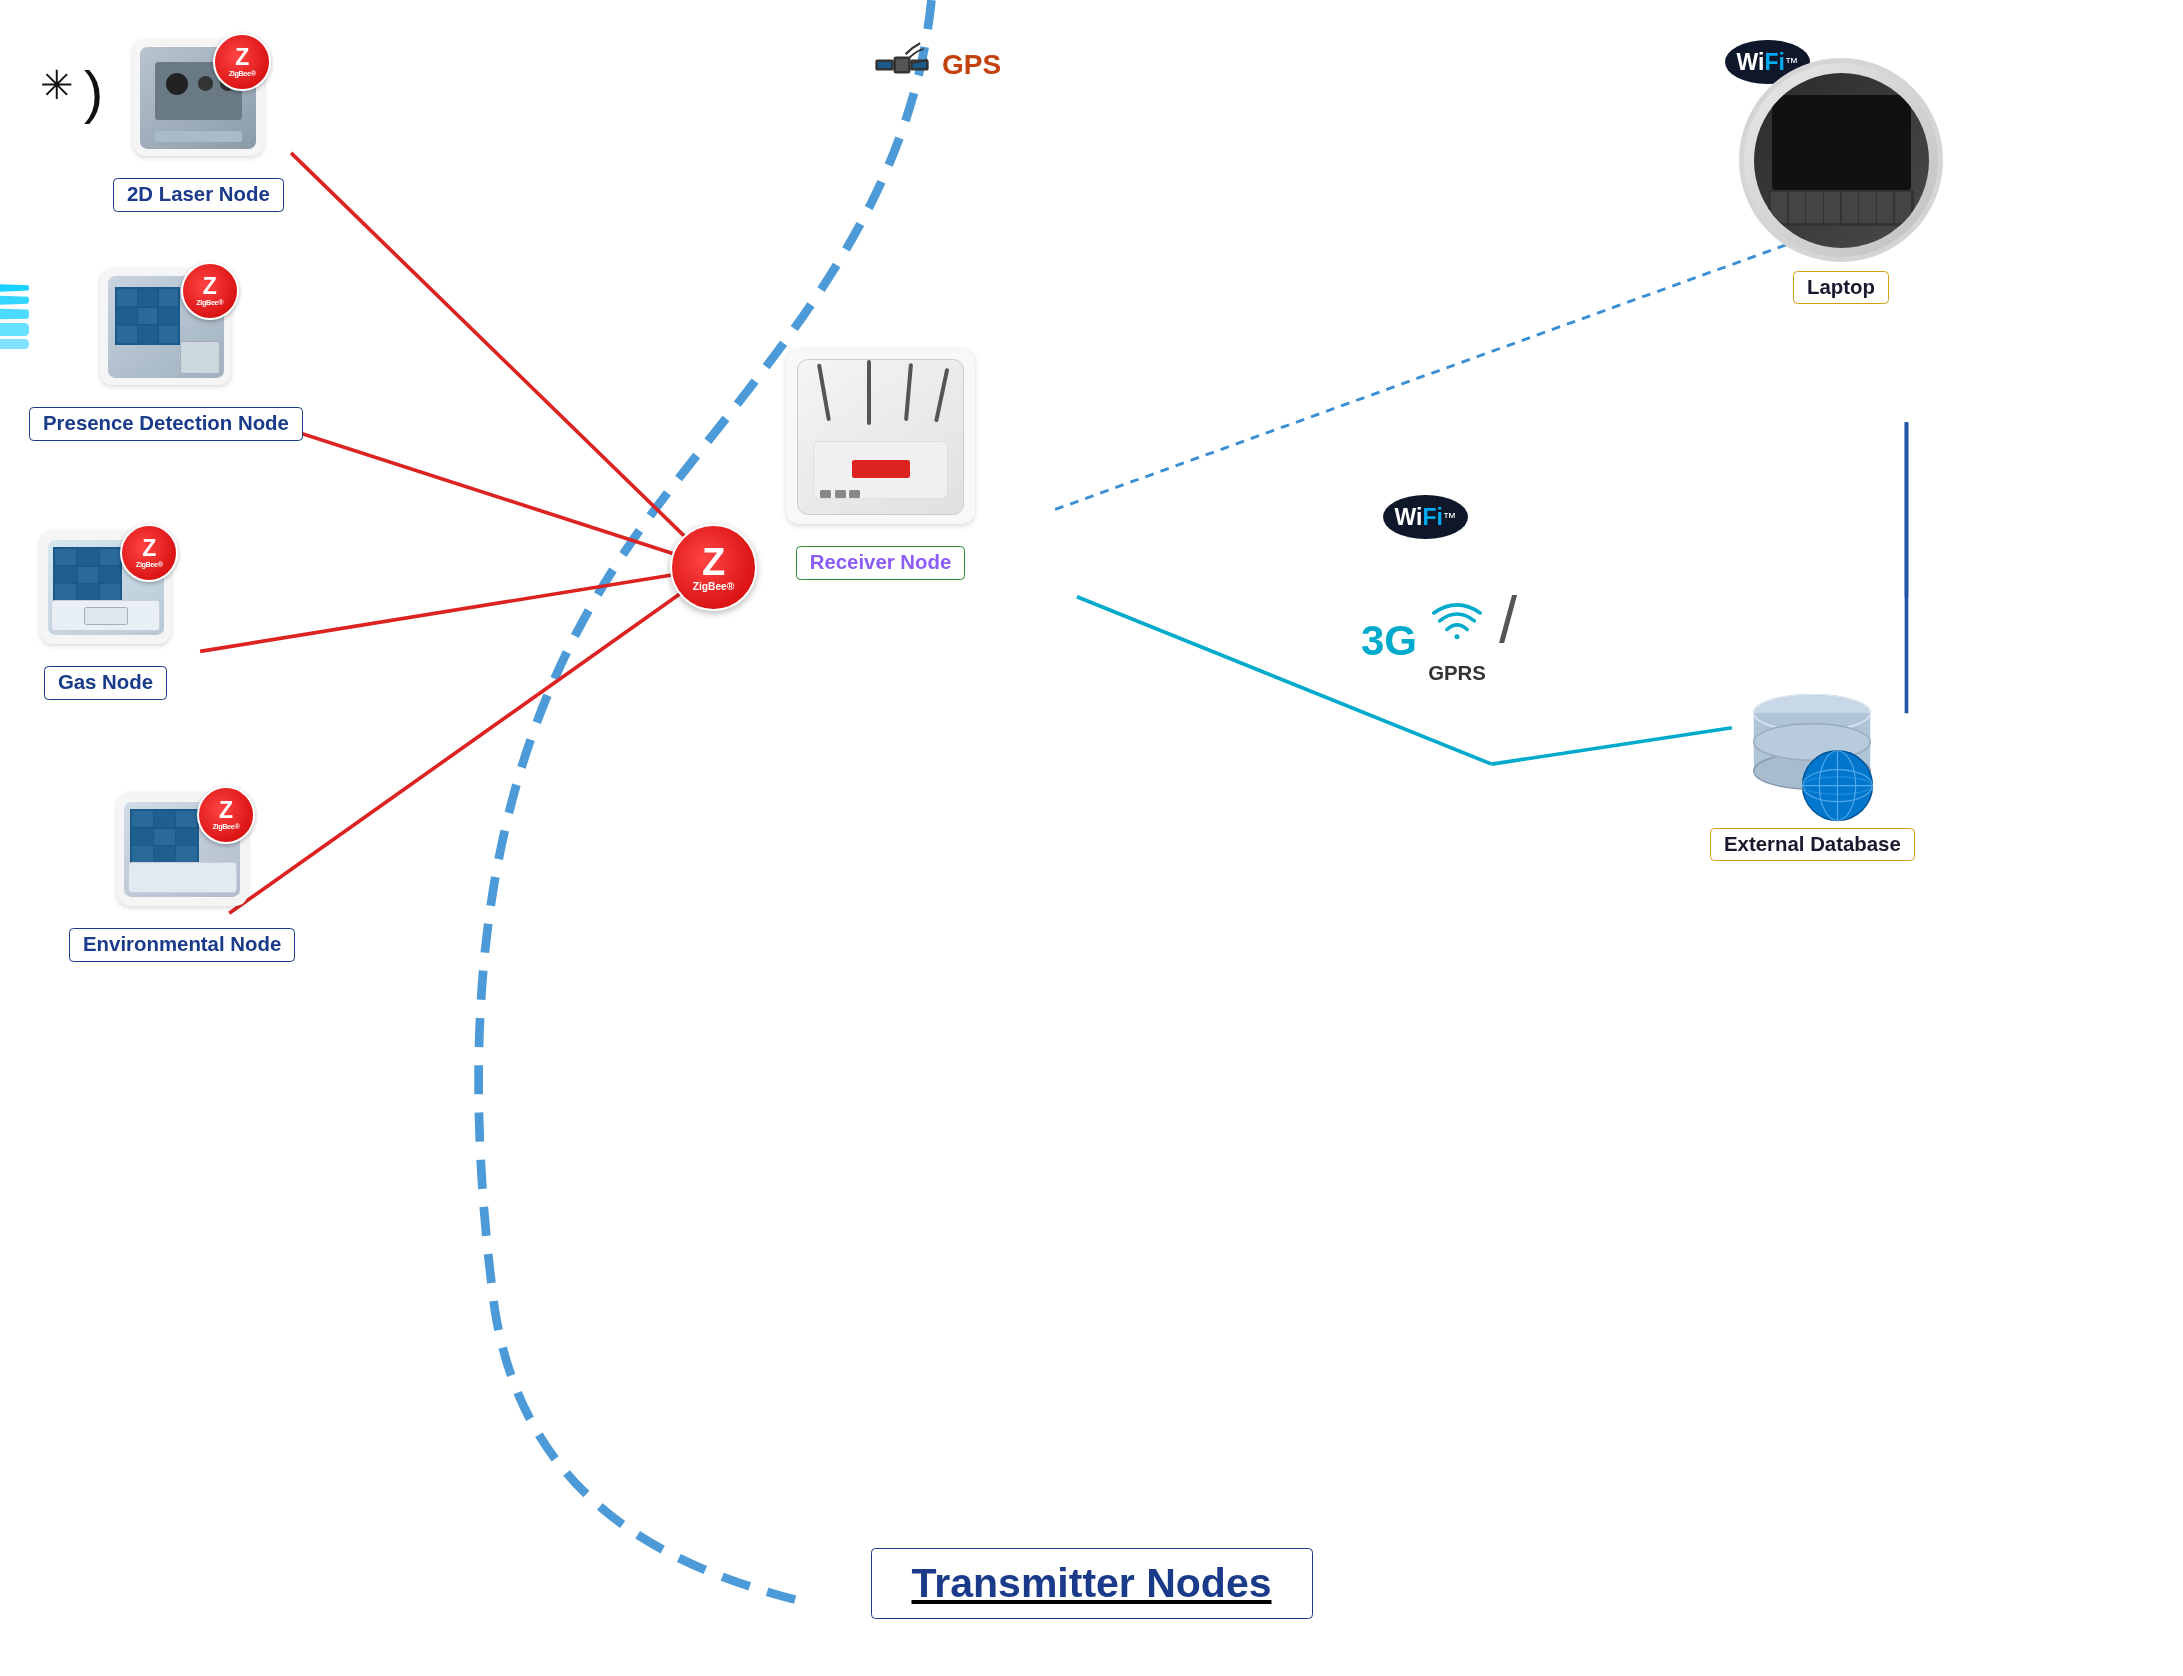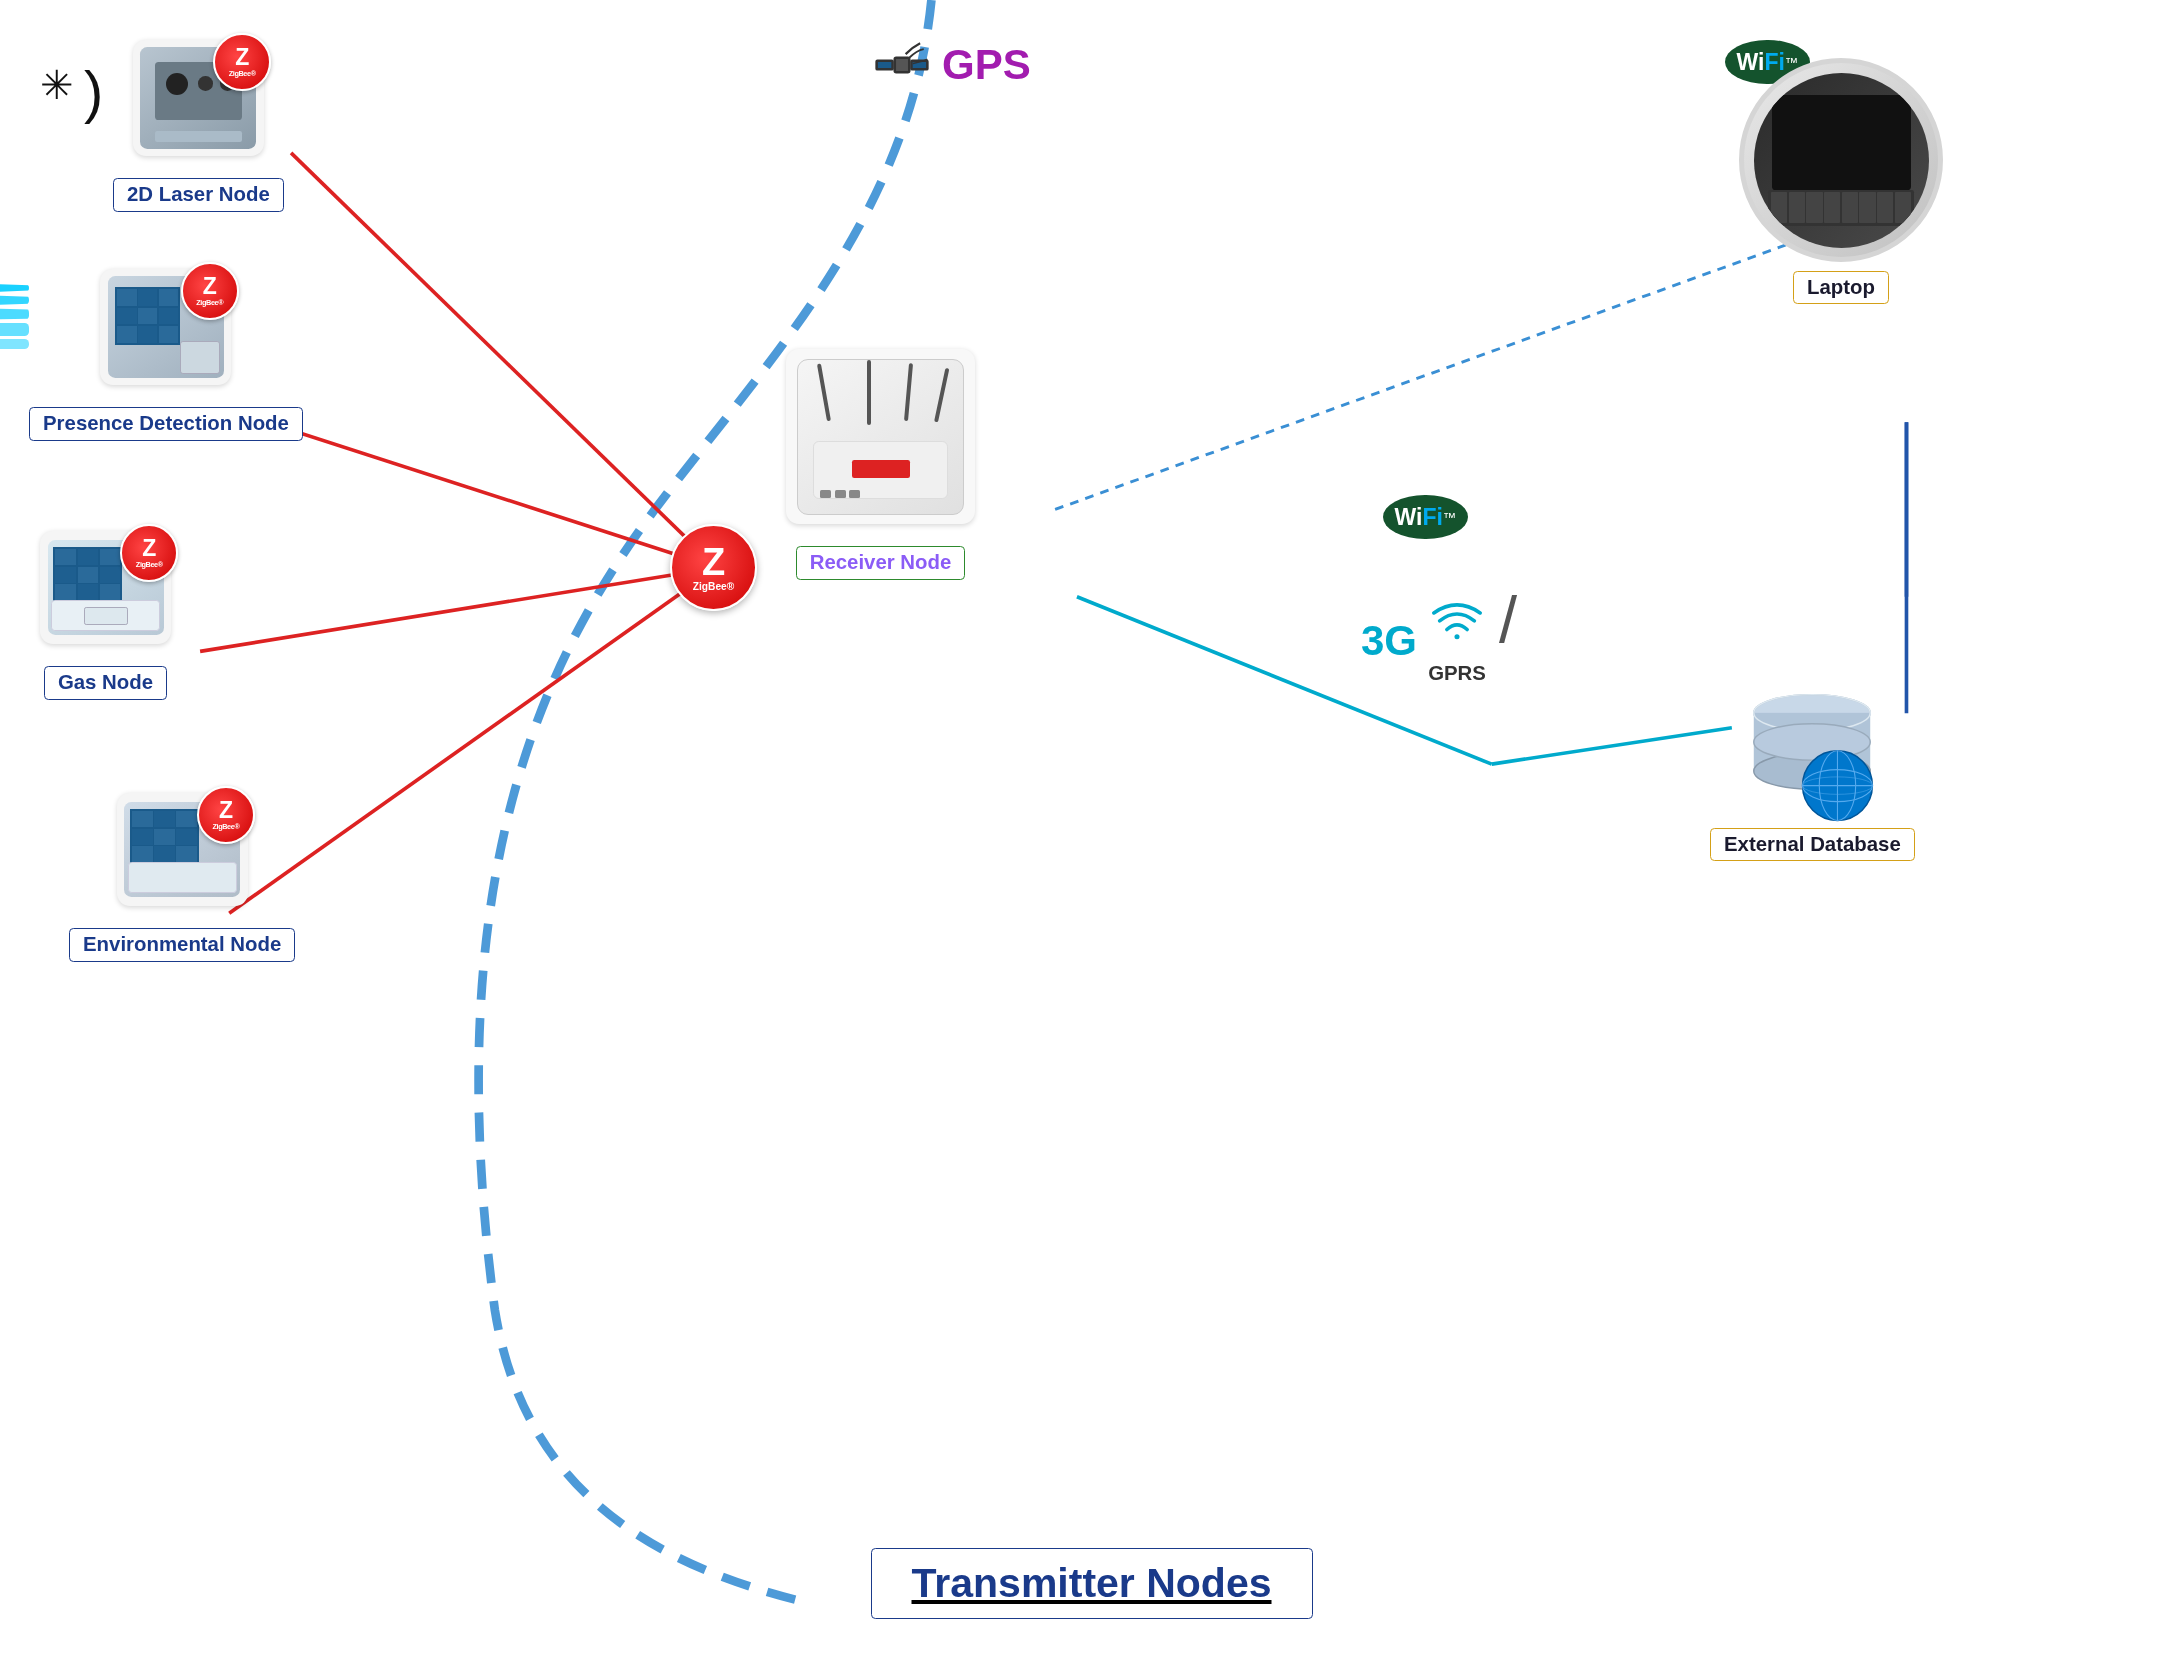--- a/index.html
+++ b/index.html
@@ -108,21 +108,21 @@
       line-height: 1;
     }
     .central-zigbee .z-text {
       font-size: 10.2px;
       color: white;
       font-weight: bold;
     }
 
     
     .wifi-badge {
-      background: #14532d;
+      background: #0f172a;
       border-radius: 50%;
       padding: 8.7px 11.6px;
       display: inline-flex;
       align-items: center;
       justify-content: center;
     }
     .wifi-badge-text {
       color: white;
       font-weight: 900;
       font-size: 23px;
@@ -317,21 +317,21 @@
       <rect x="30" y="30" width="20" height="20" rx="2" fill="#555" stroke="#333"></rect>
 
       <rect x="5" y="34" width="22" height="12" rx="1" fill="#1a5a8a" stroke="#333"></rect>
       <rect x="53" y="34" width="22" height="12" rx="1" fill="#1a5a8a" stroke="#333"></rect>
 
       <path d="M45 25 Q55 15 65 10" stroke="#333" stroke-width="3" fill="none"></path>
       <path d="M50 30 Q60 20 70 18" stroke="#333" stroke-width="2.5" fill="none"></path>
       <path d="M55 38 Q70 35 75 32" stroke="#333" stroke-width="2" fill="none"></path>
     </g>
   </svg>
-  <span style="font-size:42px; font-weight:bold; color:#a21caf;">GPS</span>
+  <span style="font-size:28px; font-weight:bold; color:#c2410c;">GPS</span>
 </div>
 
 <div style="position:absolute; left:1725px; top:40px; z-index:5;">
   <div class="wifi-badge">
     <span class="wifi-badge-text">Wi</span>
     <span style="color:#00aaee; font-weight:900; font-size:23px; font-family:Arial;">Fi</span>
     <span style="color:white; font-size:13px; vertical-align:super;">™</span>
   </div>
 </div>
 

